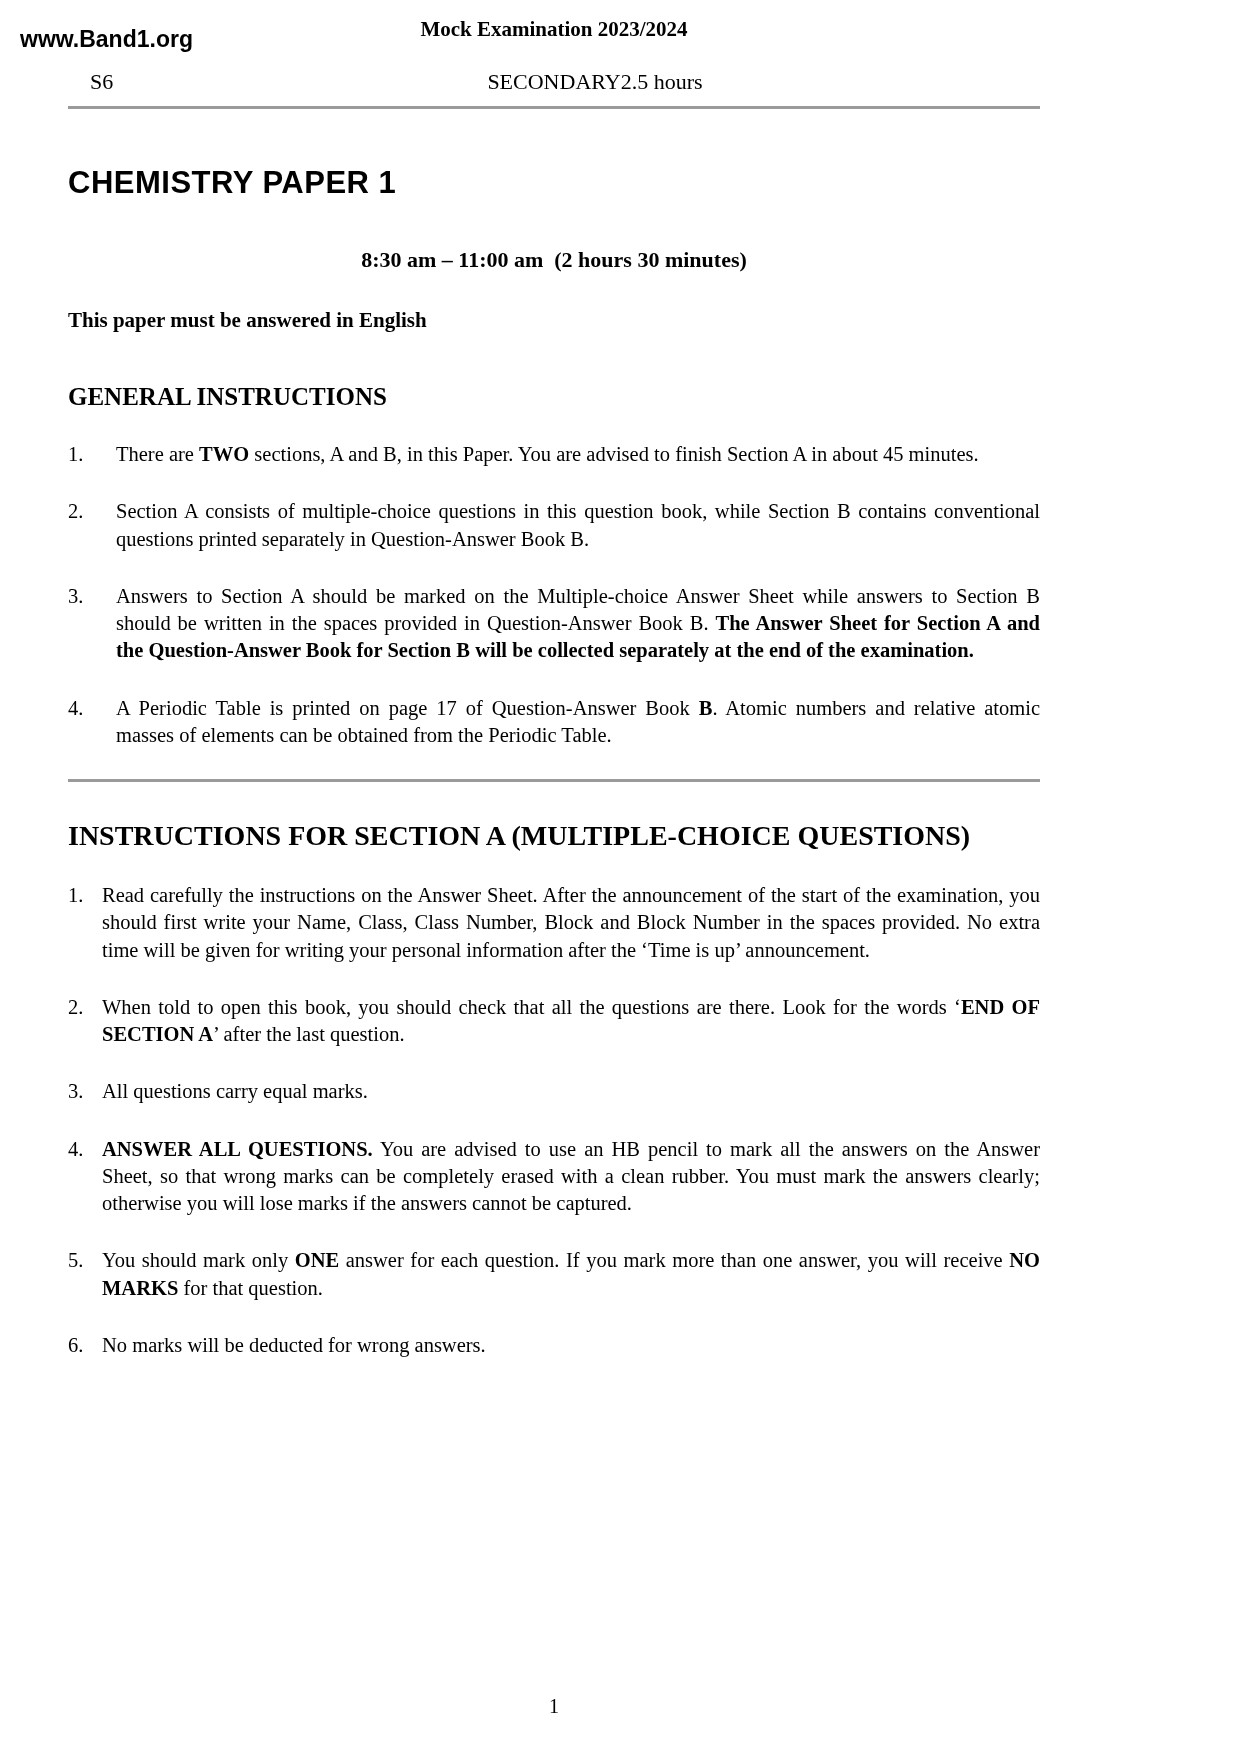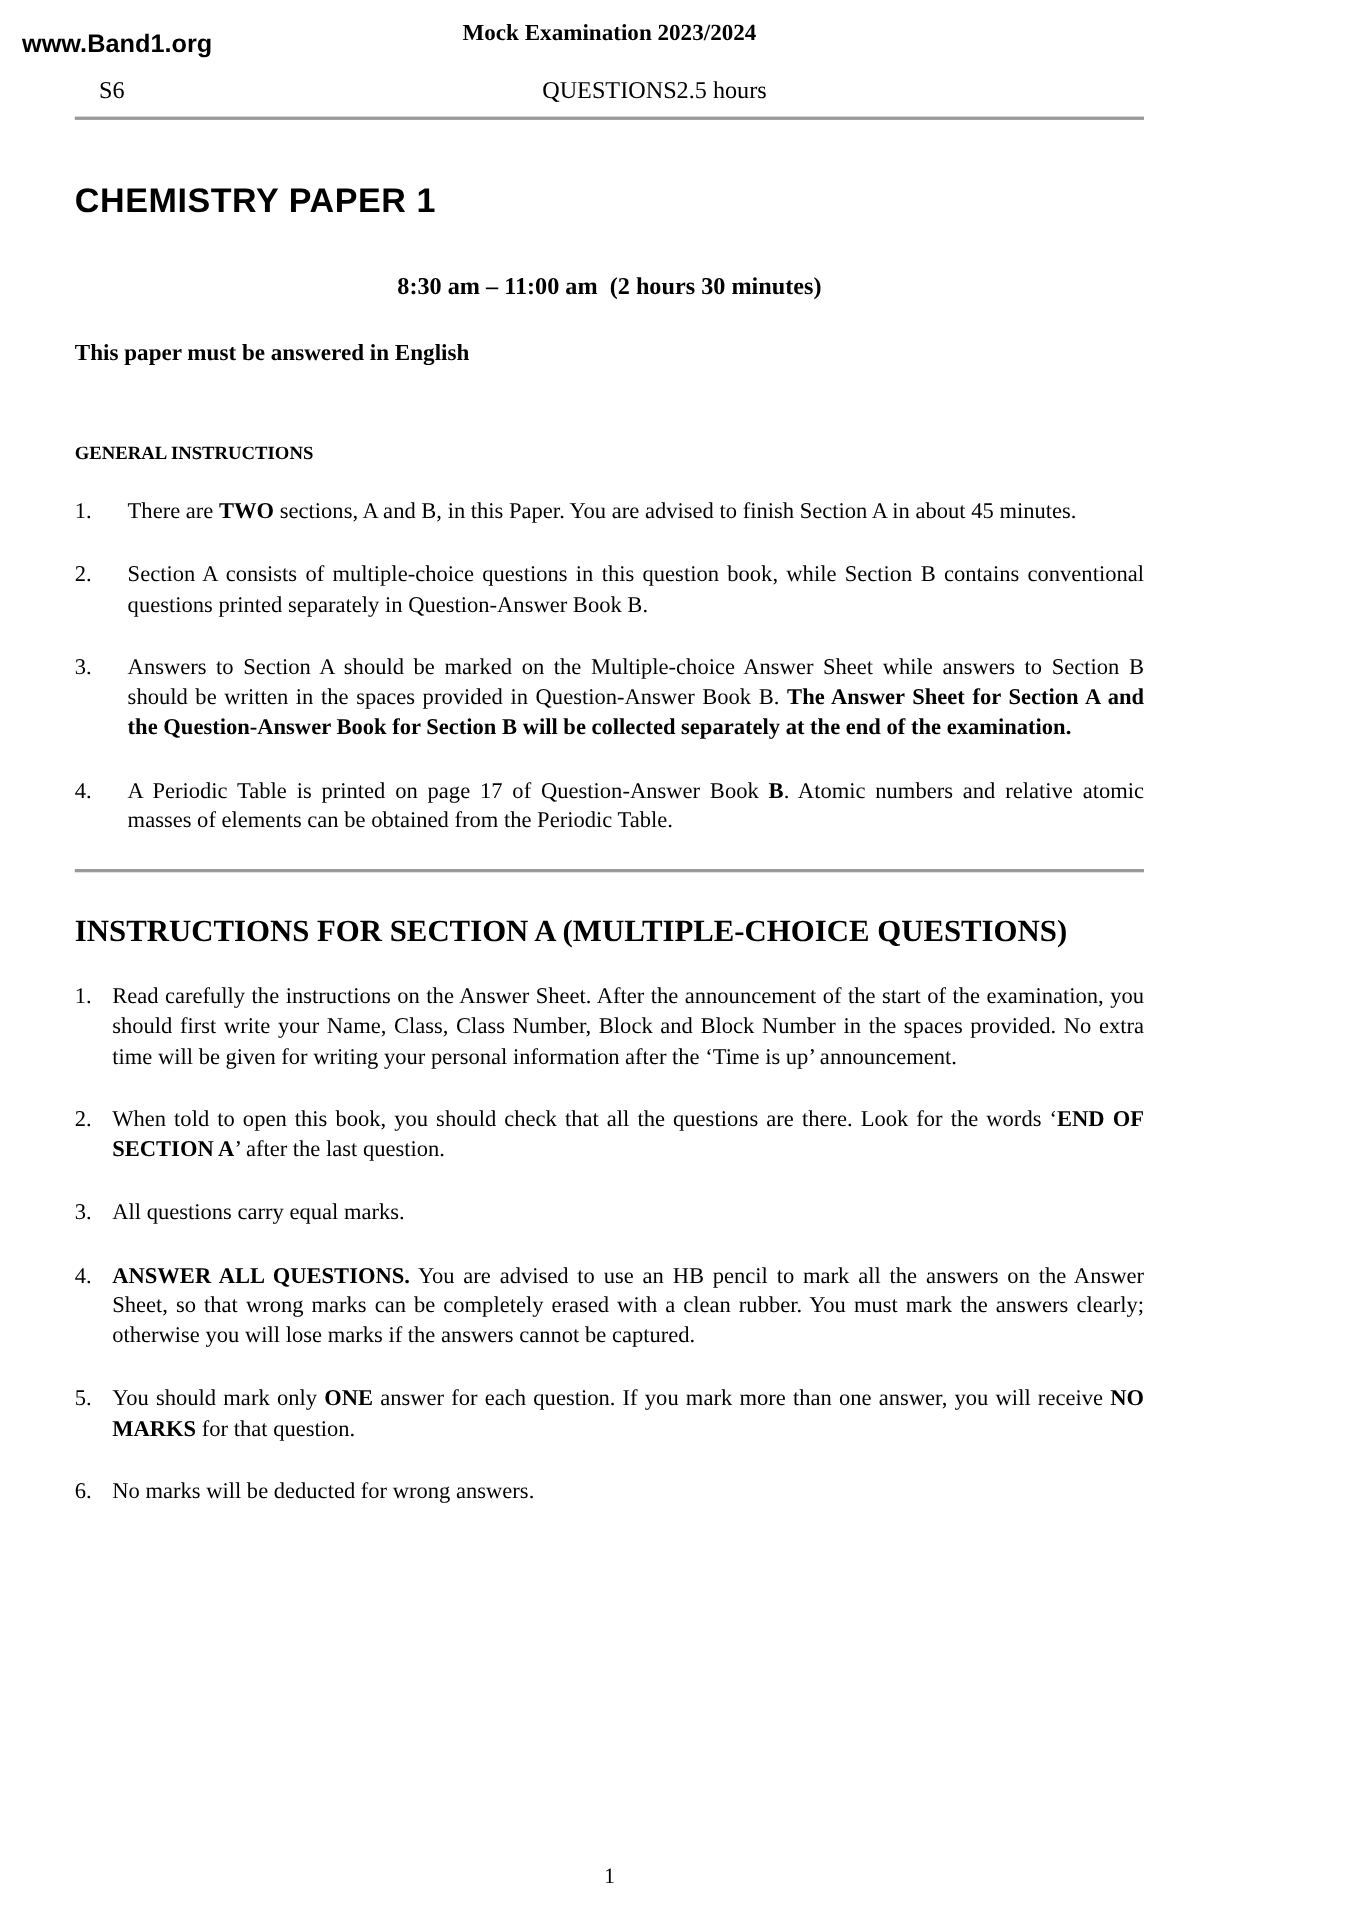--- a/index.html
+++ b/index.html
@@ -70,23 +70,23 @@
     font-size: 22px;
     white-space: pre-wrap;
   }
   .language-note {
     margin-top: 35px;
     text-align: left;
     font-weight: bold;
     font-size: 21px;
   }
   .section-heading-1 {
-    margin-top: 69px;
+    margin-top: 50px;
     font-weight: bold;
-    font-size: 17px;
+    font-size: 25px;
   }
   .section-heading-2 {
     margin-top: 38px;
     font-weight: bold;
     font-size: 28px;
   }
   .list { margin-top: 30px; }
   .item {
     display: flex;
     font-size: 20.5px;
@@ -115,21 +115,21 @@
 <body>
 
 <div class="watermark">www.Band1.org</div>
 
 <div class="content">
 
   <div class="exam-title">Mock Examination 2023/2024</div>
 
   <div class="meta-row">
     <span class="meta-left">S6</span>
-    <span class="meta-center">QUESTIONS</span>
+    <span class="meta-center">SECONDARY</span>
     <span class="meta-right">2.5 hours</span>
   </div>
 
   <div class="rule"></div>
 
   <div class="paper-title">CHEMISTRY PAPER 1</div>
   <div class="session-time">8:30 am – 11:00 am  (2 hours 30 minutes)</div>
   <div class="language-note">This paper must be answered in English</div>
 
   <div class="section-heading-1">GENERAL INSTRUCTIONS</div>

